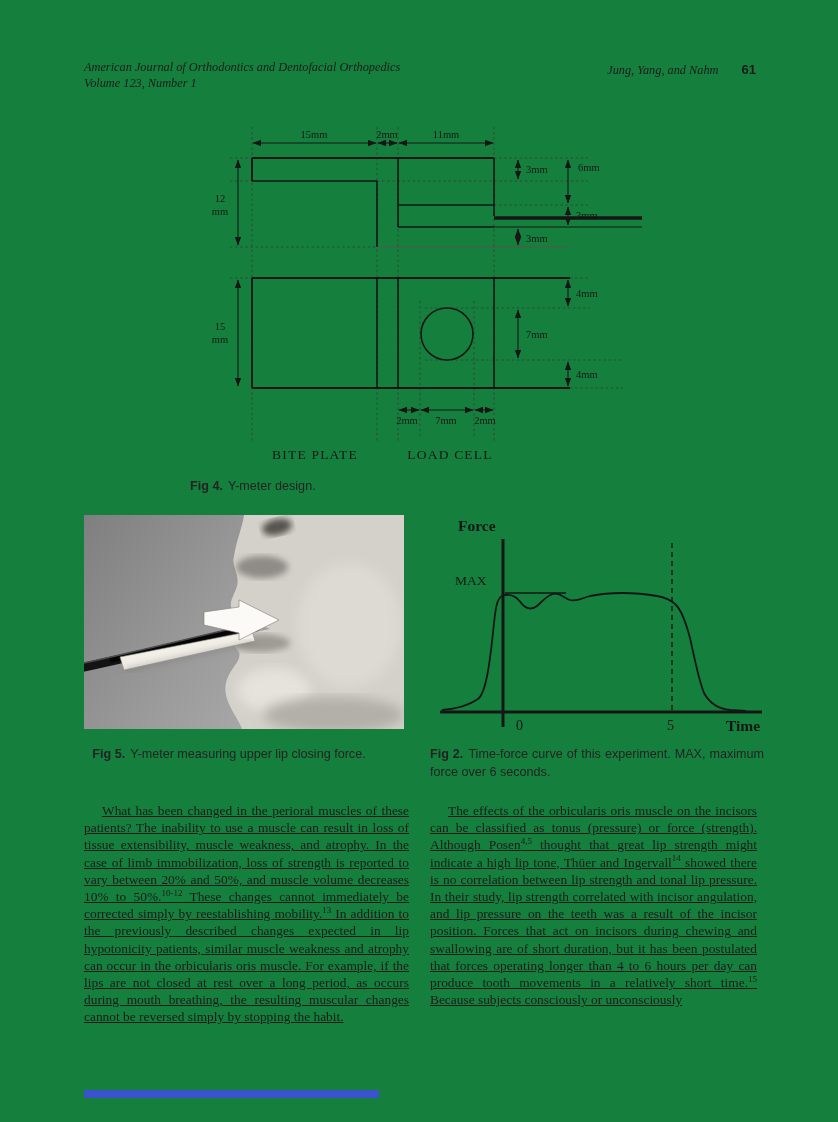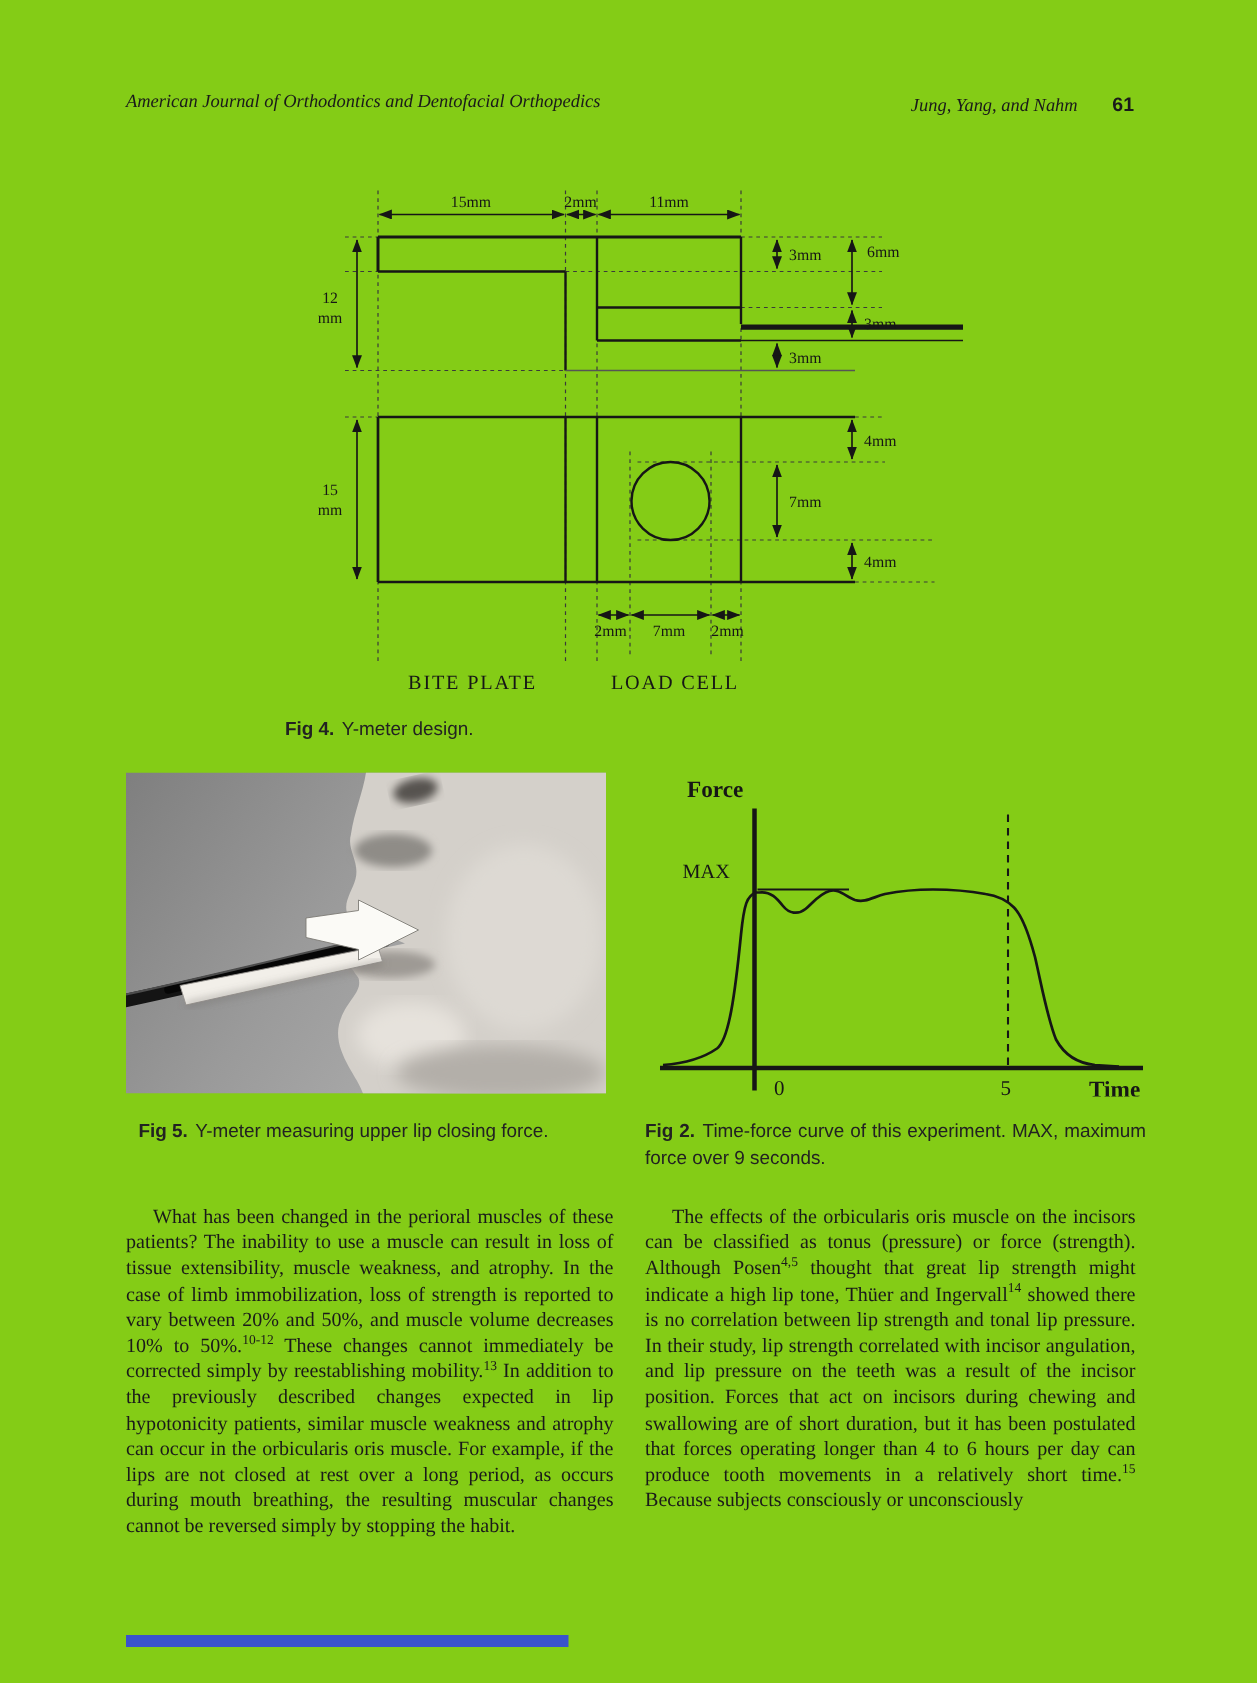--- a/index.html
+++ b/index.html
@@ -1,46 +1,47 @@
 <!DOCTYPE html>
 <html><head>
 <meta charset="utf-8">
 <style>
   html,body{margin:0;padding:0;background:#e8e8e8;}
-  .page{position:relative;width:838px;height:1122px;background:#84cc16;overflow:hidden;
+  .page{position:relative;width:838px;height:1122px;background:#15803d;overflow:hidden;
         font-family:"Liberation Serif",serif;color:#1a1a1a;}
   .abs{position:absolute;}
   
   .hdr-left{left:84px;top:60px;font-style:italic;font-size:12.3px;line-height:15.5px;}
   .hdr-right{right:82px;top:62px;font-size:12.3px;text-align:right;}
   .hdr-right .authors{font-style:italic;margin-left:45px;}
   .hdr-right .pageno{font-style:normal;font-weight:bold;font-size:13px;font-family:"Liberation Sans",sans-serif;margin-left:20px;}
   
   .caption{font-family:"Liberation Sans",sans-serif;font-size:12.6px;line-height:17.5px;color:#222;}
   .cap-label{font-weight:bold;margin-right:5px;}
   .fig4-cap{left:190px;top:478px;width:470px;text-align:left;}
   .fig5-cap{left:68px;top:746px;width:322px;text-align:center;}
   .fig6-cap{left:430px;top:746px;width:334px;text-align:justify;}
   
-  .col{font-size:13.4px;line-height:17.2px;text-align:justify;}
+  .col{font-size:13.4px;line-height:17.2px;text-align:justify;text-decoration:underline;}
   .col p{margin:0;text-indent:18px;}
   sup{font-size:9px;line-height:0;margin-top:12px;}
   .col-left{left:84px;top:802px;width:325px;}
   .col-right{left:430px;top:802px;width:327px;}
   
   svg text{font-family:"Liberation Serif",serif;fill:#161616;}
   .blue-line{left:84px;top:1090px;width:295px;height:8px;}
 </style>
 </head>
 <body>
 
 <div class="page">
 
   <div class="abs hdr-left">
     <div>American Journal of Orthodontics and Dentofacial Orthopedics</div>
+    <div>Volume 123, Number 1</div>
   </div>
   <div class="abs hdr-right">
     <span class="authors">Jung, Yang, and Nahm</span>
     <span class="pageno">61</span>
   </div>
 
   <svg class="abs" style="left:190px;top:113px;" width="470" height="354" viewBox="0 0 470 354">
     <defs>
       <marker id="ah" markerWidth="9" markerHeight="8" refX="7.5" refY="3" orient="auto-start-reverse">
         <path d="M0,0 L8,3 L0,6 z" fill="#161616"></path>
@@ -206,21 +207,21 @@
          C147,89 152,85 160,83 C170,81 182,80 192,80
          C204,80 216,81 227,83 C234,84 240,86 246,92
          C252,98 256,110 260,125 C264,142 268,165 274,180
          C280,191 290,196 300,197 L316,198"></path>
     <text x="86" y="217" font-size="14">0</text>
     <text x="237" y="217" font-size="14">5</text>
     <text x="296" y="218" font-size="15.5" font-weight="600">Time</text>
   </svg>
 
   <div class="abs caption fig6-cap">
-    <span class="cap-label">Fig 2.</span><span>Time-force curve of this experiment. MAX, maximum force over 9 seconds.</span>
+    <span class="cap-label">Fig 2.</span><span>Time-force curve of this experiment. MAX, maximum force over 6 seconds.</span>
   </div>
 
   <div class="abs col col-left">
     <p><span>What has been changed in the perioral muscles of these patients? The inability to use a muscle can result in loss of tissue extensibility, muscle weakness, and atrophy. In the case of limb immobilization, loss of strength is reported to vary between 20% and 50%, and muscle volume decreases 10% to 50%.</span><sup>10-12</sup><span> These changes cannot immediately be corrected simply by reestablishing mobility.</span><sup>13</sup><span> In addition to the previously described changes expected in lip hypotonicity patients, similar muscle weakness and atrophy can occur in the orbicularis oris muscle. For example, if the lips are not closed at rest over a long period, as occurs during mouth breathing, the resulting muscular changes cannot be reversed simply by stopping the habit.</span></p>
   </div>
   <div class="abs col col-right">
     <p><span>The effects of the orbicularis oris muscle on the incisors can be classified as tonus (pressure) or force (strength). Although Posen</span><sup>4,5</sup><span> thought that great lip strength might indicate a high lip tone, Thüer and Ingervall</span><sup>14</sup><span> showed there is no correlation between lip strength and tonal lip pressure. In their study, lip strength correlated with incisor angulation, and lip pressure on the teeth was a result of the incisor position. Forces that act on incisors during chewing and swallowing are of short duration, but it has been postulated that forces operating longer than 4 to 6 hours per day can produce tooth movements in a relatively short time.</span><sup>15</sup><span> Because subjects consciously or unconsciously</span></p>
   </div>
 
   <div class="abs blue-line" style="background: rgb(58, 83, 204);"></div>

